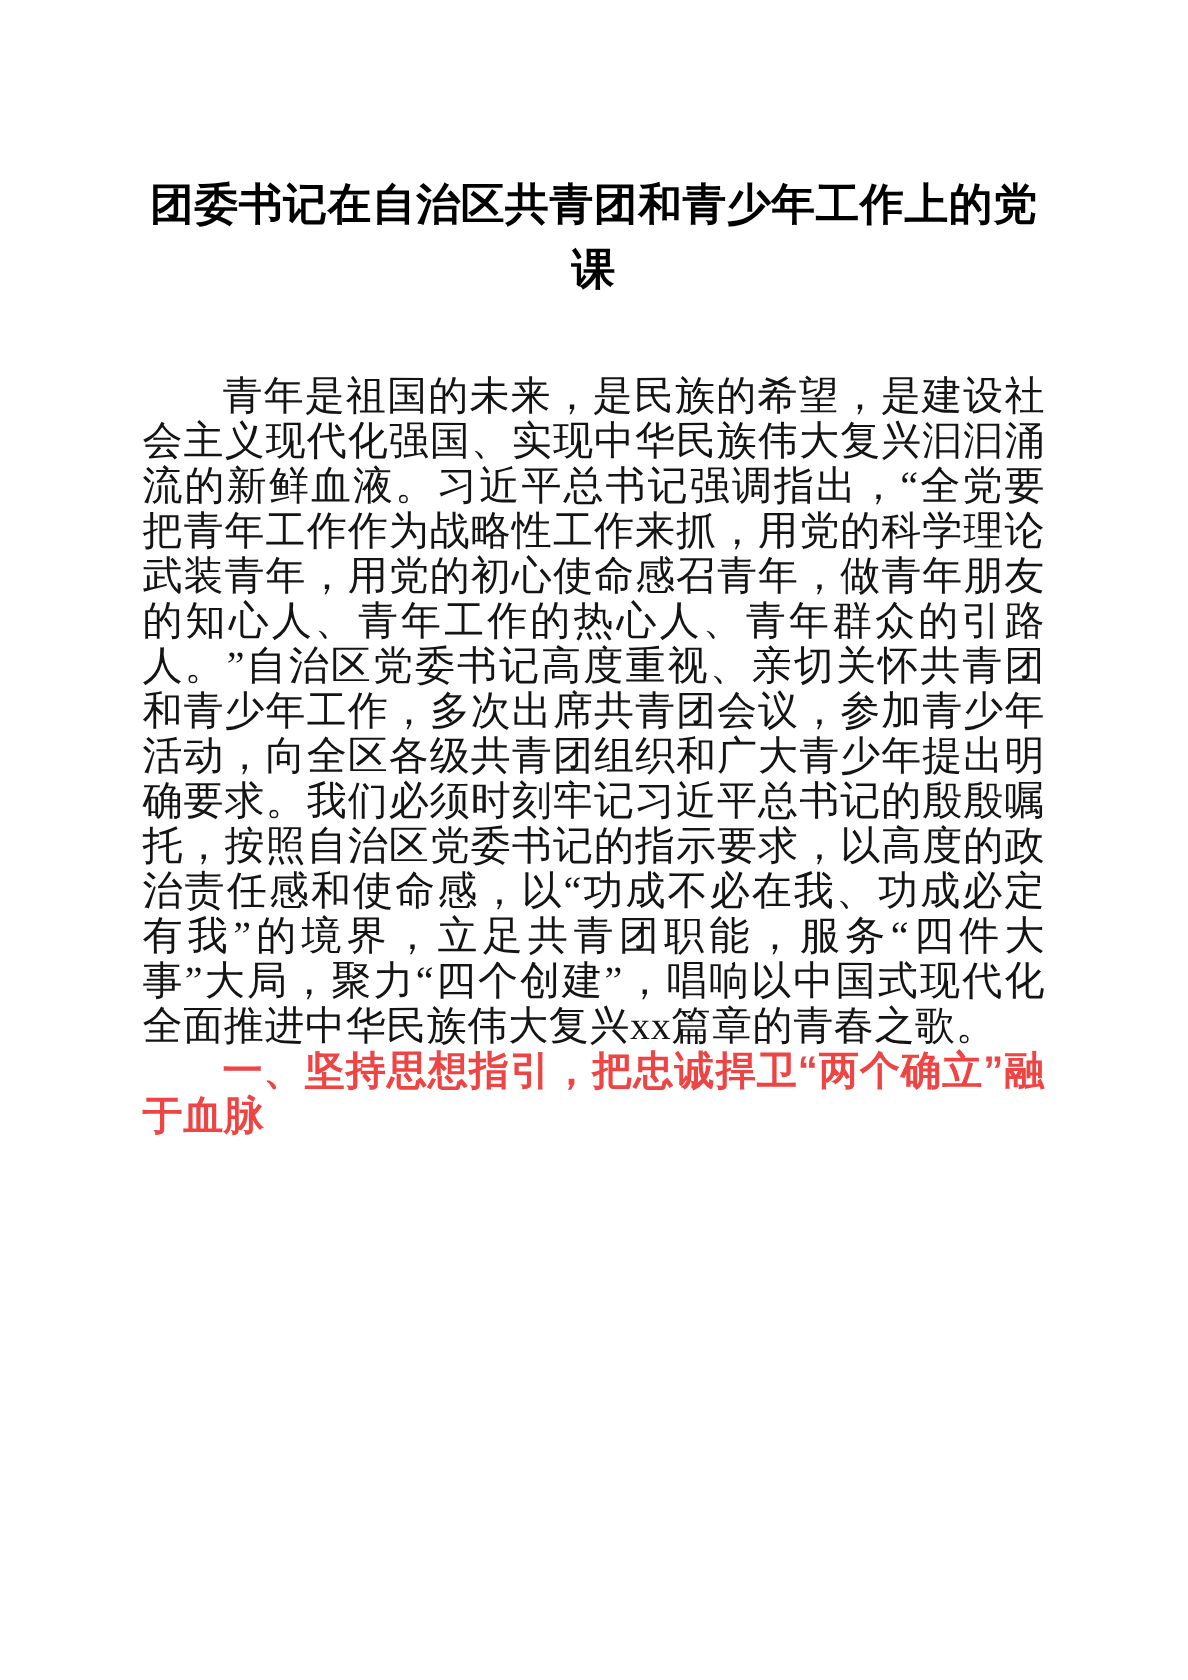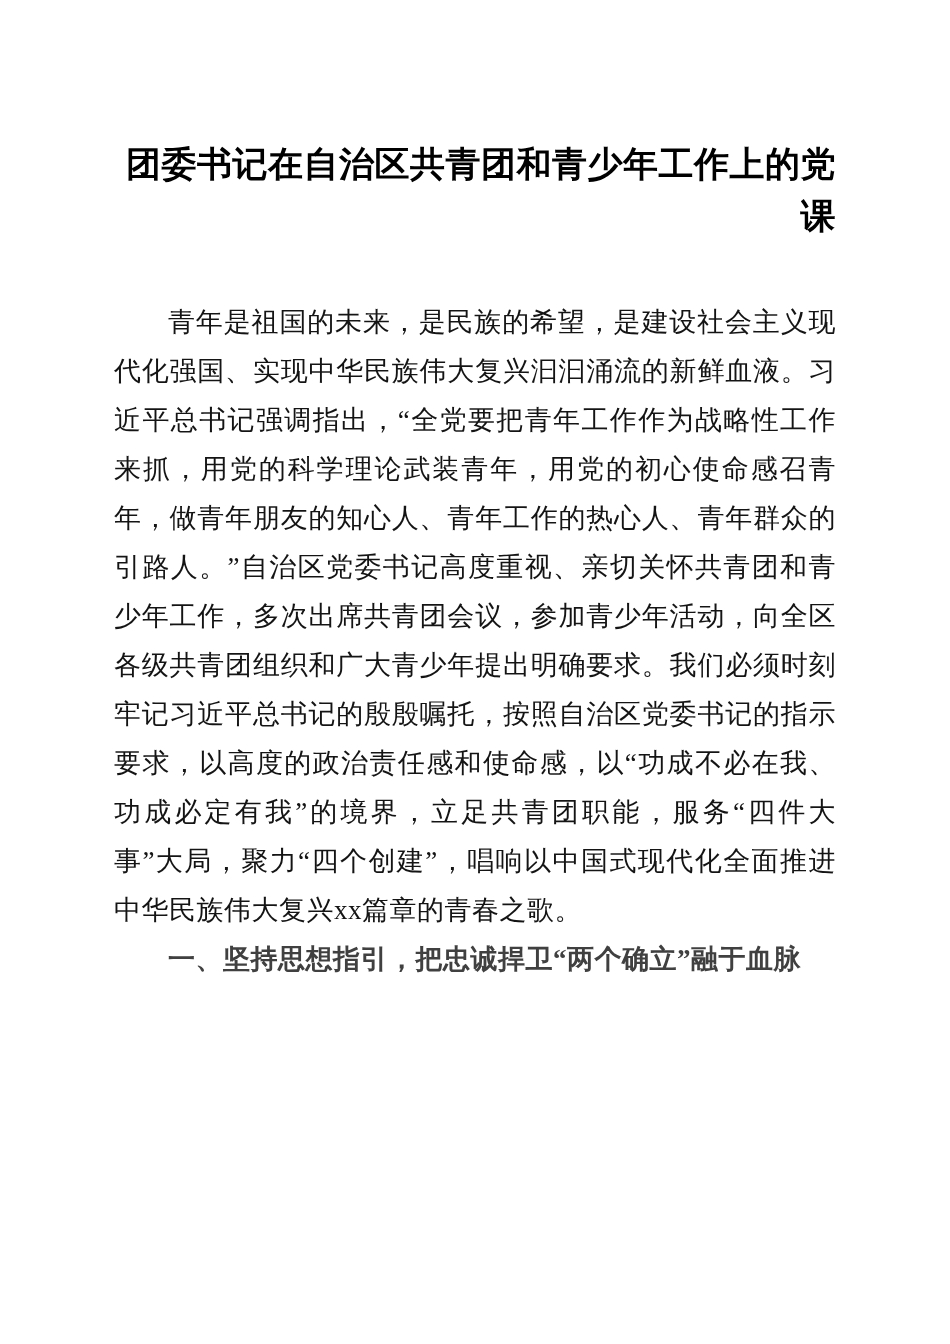--- a/index.html
+++ b/index.html
@@ -17,36 +17,36 @@
       overflow: hidden;
       font-family: "Liberation Serif", "DejaVu Serif", serif;
       color: #141414;
     }
     .doc-title {
       margin: 0 0 56px 0;
       font-family: "Liberation Sans", "DejaVu Sans", sans-serif;
       font-weight: bold;
       font-size: 35px;
       line-height: 52px;
-      text-align: right;
+      text-align: center;
       color: #000000;
       letter-spacing: 0.5px;
     }
     .para {
       margin: 0;
-      font-size: 27px;
-      line-height: 49px;
+      font-size: 32px;
+      line-height: 36px;
       text-align: justify;
       text-indent: 2em;
       letter-spacing: 0.5px;
     }
     .para.heading {
-      font-family: Liberation Serif, serif;
+      font-family: Liberation Sans, sans-serif;
       font-weight: bold;
-      color: #404040;
+      color: #ef4444;
     }
   </style>
 </head>
 <body>
 
 <div class="page">
   <h1 class="doc-title">团委书记在自治区共青团和青少年工作上的党课</h1>
 
   <p class="para">青年是祖国的未来，是民族的希望，是建设社会主义现代化强国、实现中华民族伟大复兴汩汩涌流的新鲜血液。习近平总书记强调指出，“全党要把青年工作作为战略性工作来抓，用党的科学理论武装青年，用党的初心使命感召青年，做青年朋友的知心人、青年工作的热心人、青年群众的引路人。”自治区党委书记高度重视、亲切关怀共青团和青少年工作，多次出席共青团会议，参加青少年活动，向全区各级共青团组织和广大青少年提出明确要求。我们必须时刻牢记习近平总书记的殷殷嘱托，按照自治区党委书记的指示要求，以高度的政治责任感和使命感，以“功成不必在我、功成必定有我”的境界，立足共青团职能，服务“四件大事”大局，聚力“四个创建”，唱响以中国式现代化全面推进中华民族伟大复兴xx篇章的青春之歌。</p>
 

